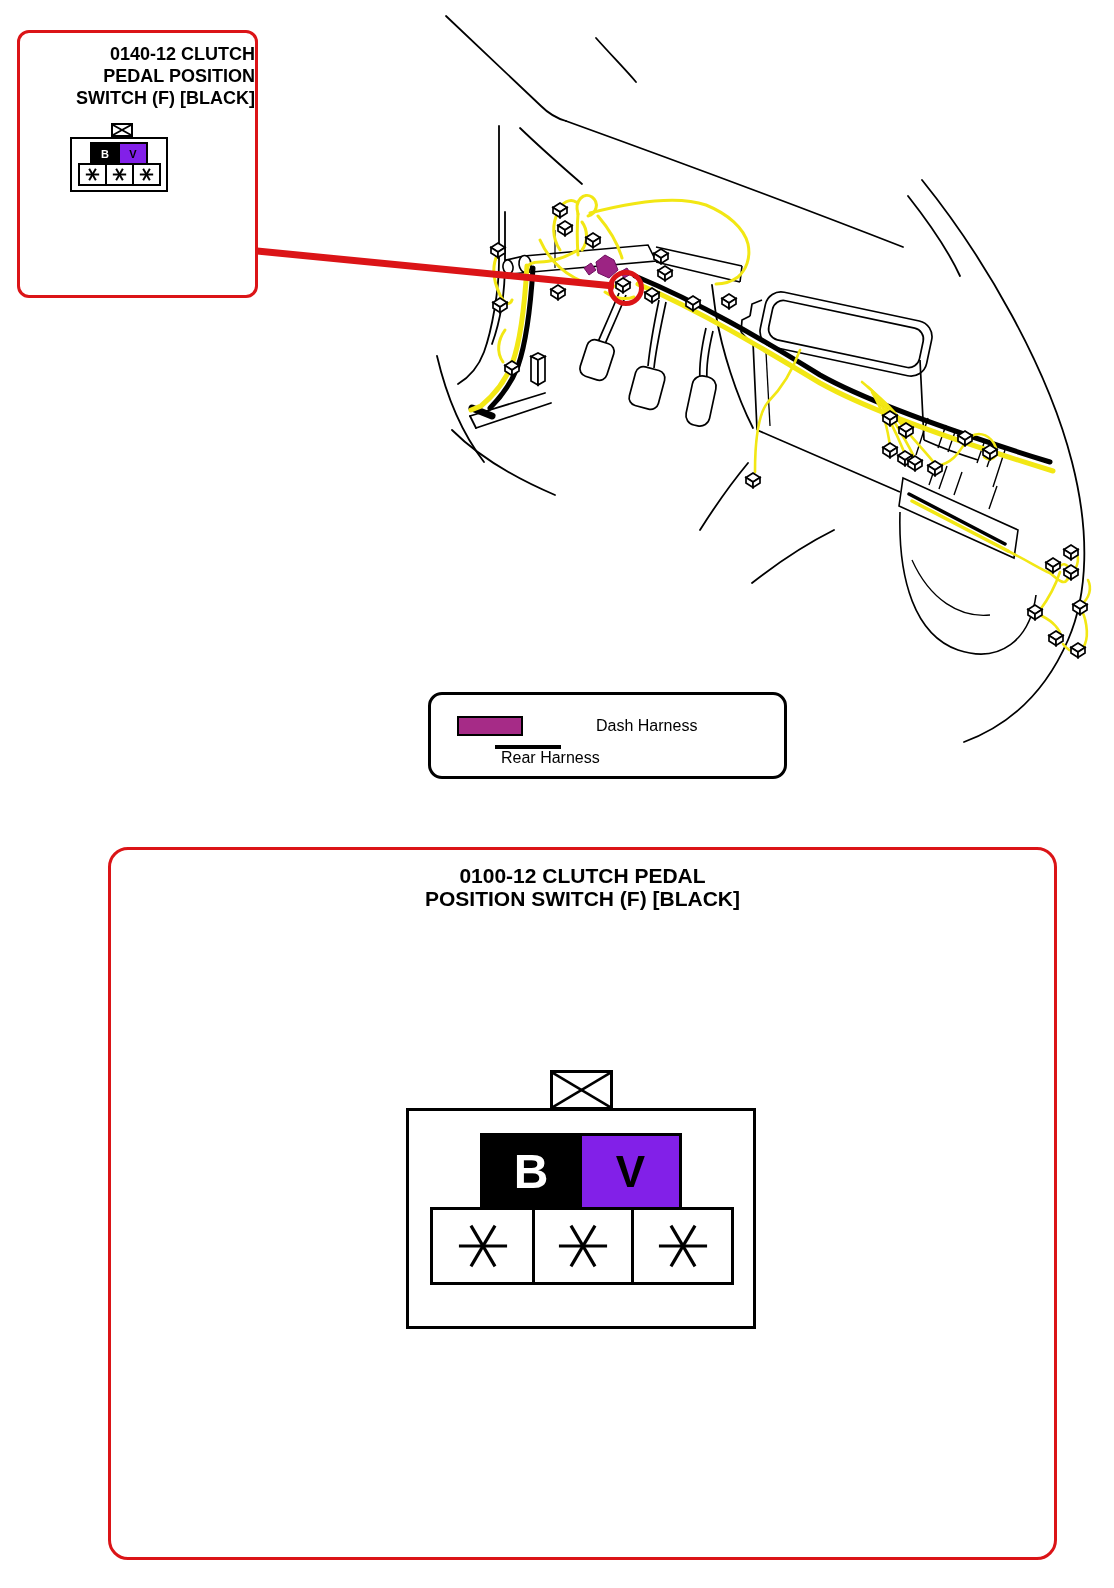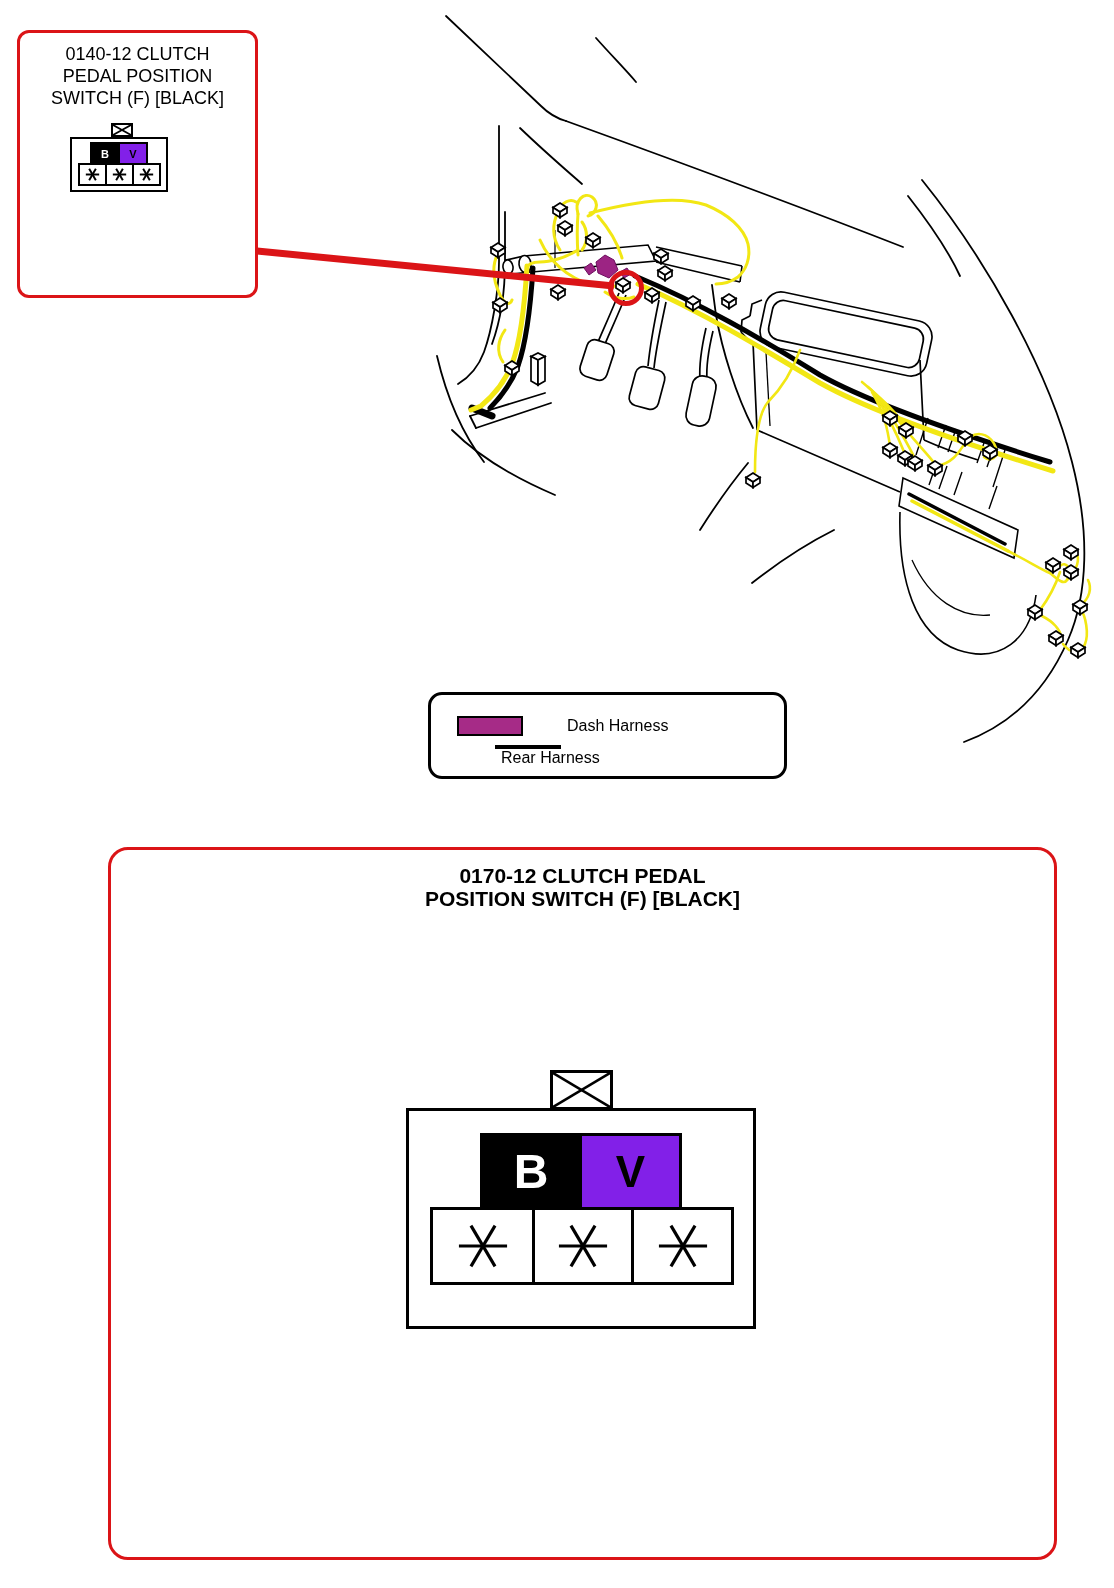--- a/index.html
+++ b/index.html
@@ -3,39 +3,39 @@
 <meta charset="utf-8">
 <style>
   html,body{margin:0;padding:0;background:#fff;}
   .page{position:relative;width:1114px;height:1588px;background:#fff;overflow:hidden;
         font-family:"Liberation Sans",sans-serif;}
   .abs{position:absolute;}
   svg{display:block;}
   
   .callout{left:17px;top:30px;width:241px;height:268px;border:3px solid #DB1417;
            border-radius:12px;background:#fff;box-sizing:border-box;z-index:3;}
-  .callout-title{left:0;top:10px;width:235px;text-align:center;font-weight:normal;
+  .callout-title{left:0;top:10px;width:235px;text-align:right;font-weight:bold;
                  font-size:18px;line-height:22px;white-space:pre-line;color:#000;}
   
   .cbox{box-sizing:border-box;background:#fff;border:2px solid #000;}
   .pin{box-sizing:border-box;border:2px solid #000;display:flex;align-items:center;
        justify-content:center;font-weight:bold;}
   
   .sm-xbox{left:111px;top:123px;width:22px;height:14px;}
   .sm-outer{left:70px;top:137px;width:98px;height:55px;}
   .sm-b{left:90px;top:142px;width:30px;height:23px;font-size:11px;}
   .sm-v{left:118px;top:142px;width:30px;height:23px;font-size:11px;}
   .sm-t1{left:78px;top:163px;width:29px;height:23px;}
   .sm-t2{left:105px;top:163px;width:29px;height:23px;}
   .sm-t3{left:132px;top:163px;width:29px;height:23px;}
   
   .legend{left:428px;top:692px;width:359px;height:87px;border:3px solid #000;
           border-radius:14px;background:#fff;box-sizing:border-box;z-index:3;}
   .legend-row{left:26px;height:22px;display:flex;align-items:center;}
-  .legend-row.r1{top:20px;}
+  .legend-row.r1{top:20px;gap:29px;}
   .legend-row.r2{top:50px;flex-direction:column;}
   .swatch{width:66px;height:20px;border:2px solid #000;box-sizing:border-box;}
   .legend-label{margin-left:44px;font-size:16px;color:#000;}
   
   .detail{left:108px;top:847px;width:949px;height:713px;border:3px solid #DB1417;
           border-radius:20px;background:#fff;box-sizing:border-box;z-index:3;}
   .detail-title{left:0;top:14px;width:943px;text-align:center;font-weight:bold;
                 font-size:21px;line-height:23px;white-space:pre-line;color:#000;}
   .lg{border-width:3px;}
   .lg-xbox{left:439px;top:220px;width:63px;height:40px;}
@@ -258,21 +258,21 @@
       <div class="swatch" style="background-color: rgb(166, 43, 135);"></div>
       <div class="legend-label">Dash Harness</div>
     </div>
     <div class="abs legend-row r2">
       <div class="swatch" style="background-color: rgb(242, 231, 20);"></div>
       <div class="legend-label">Rear Harness</div>
     </div>
   </div>
 
   <div class="abs detail">
-    <div class="abs detail-title">0170-12 CLUTCH PEDAL
+    <div class="abs detail-title">0100-12 CLUTCH PEDAL
 POSITION SWITCH (F) [BLACK]</div>
 
     <div class="abs cbox lg lg-xbox">
       <svg width="57" height="34" viewBox="0 0 57 34" preserveAspectRatio="none">
         <line x1="0" y1="0" x2="57" y2="34" stroke="#000" stroke-width="2.6"></line>
         <line x1="57" y1="0" x2="0" y2="34" stroke="#000" stroke-width="2.6"></line>
       </svg>
     </div>
     <div class="abs cbox lg lg-outer"></div>
     <div class="abs pin lg lg-b" style="background-color: rgb(0, 0, 0); color: rgb(255, 255, 255);">B</div>

